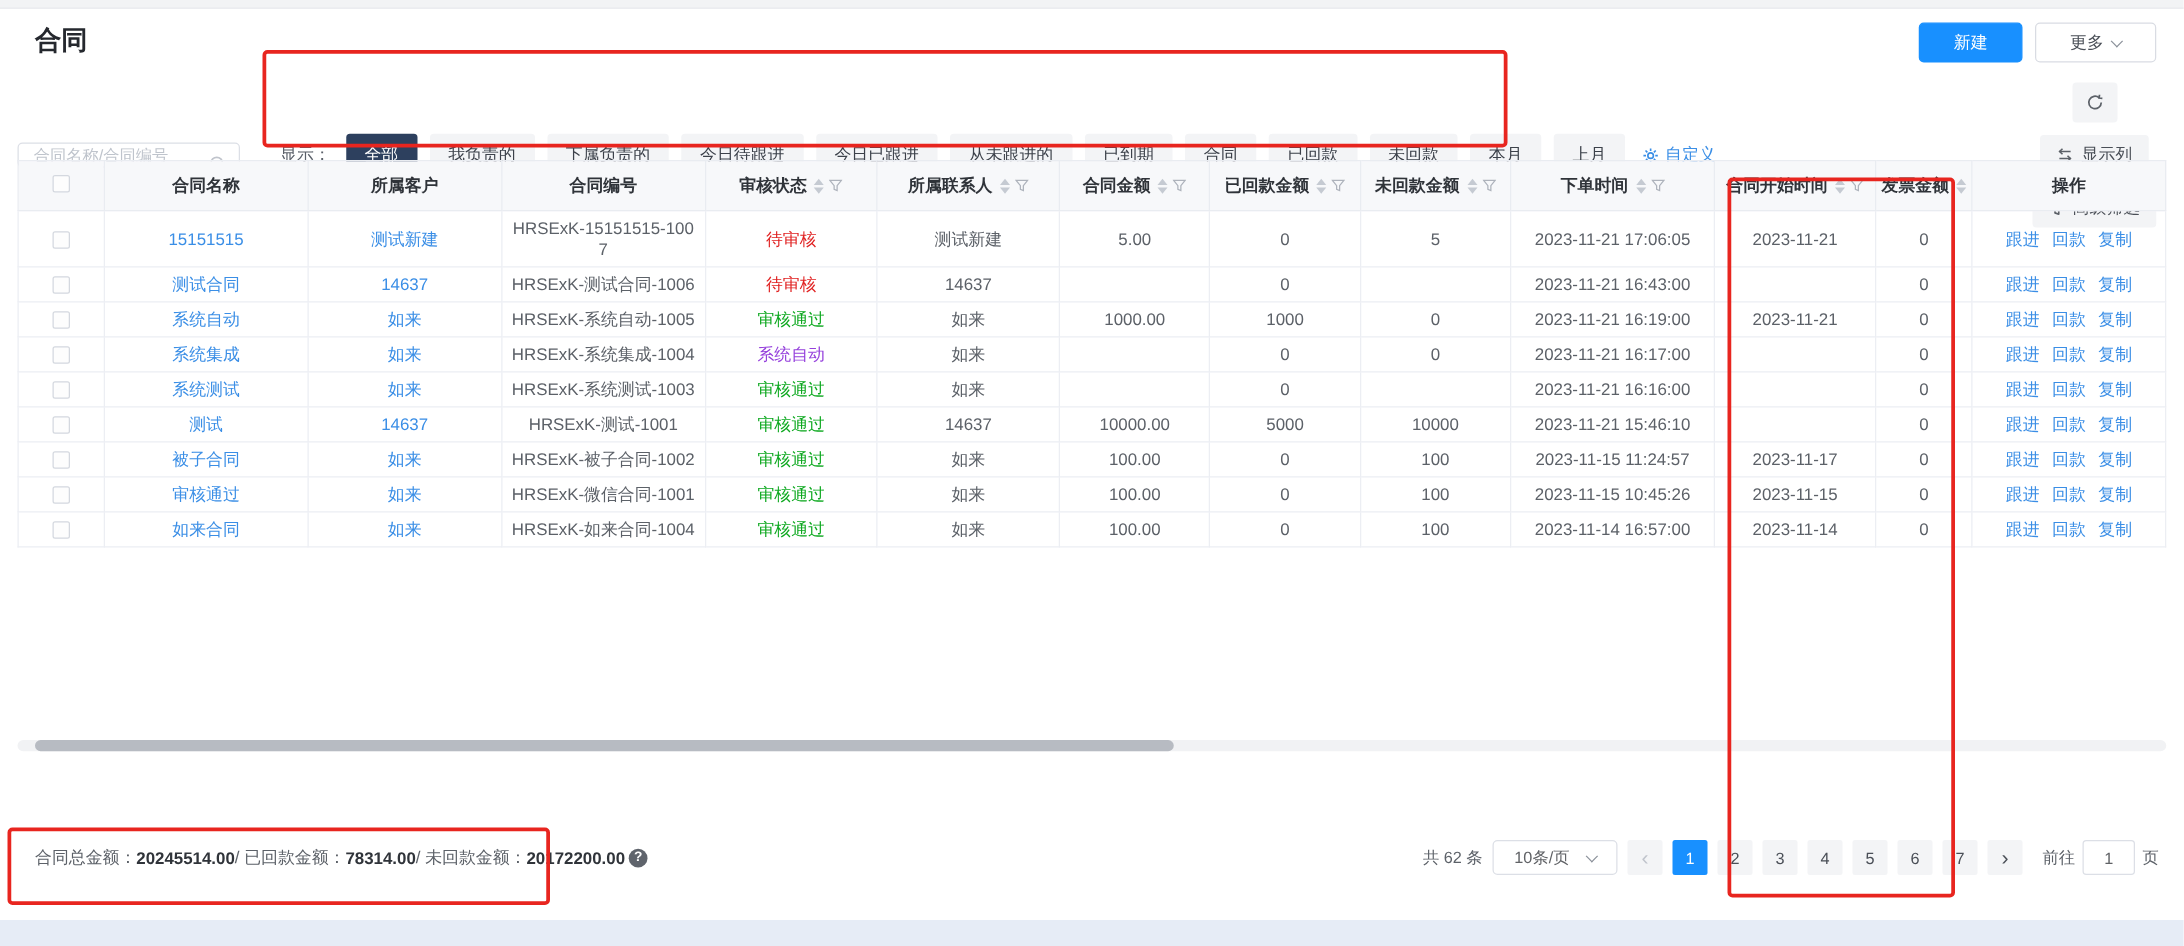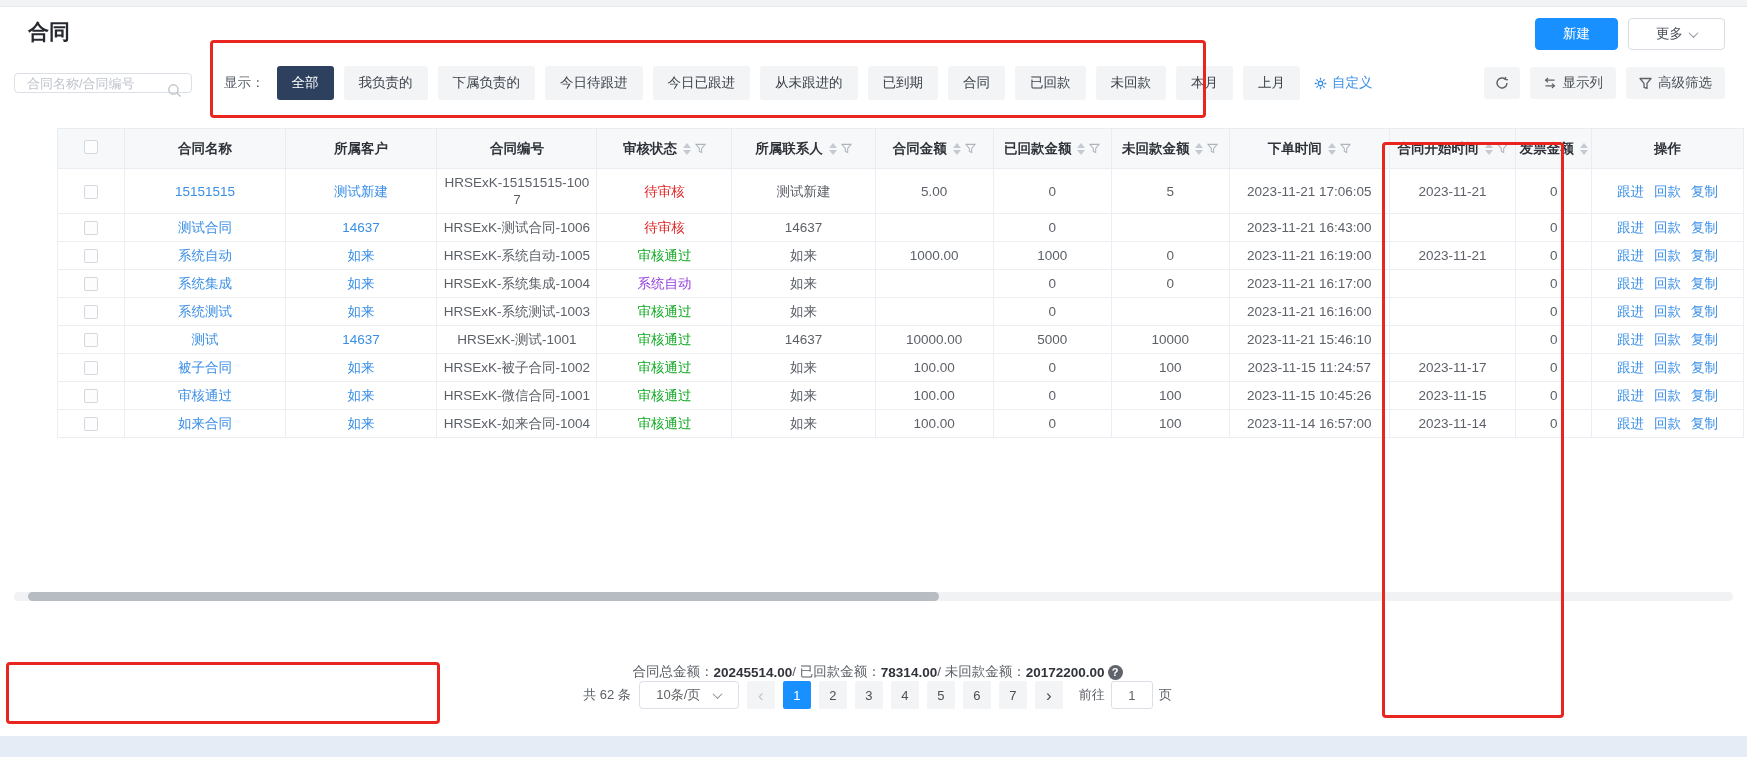--- a/index.html
+++ b/index.html
@@ -23,45 +23,45 @@
   .controls { position:absolute; top:66px; left:14px; right:22px; display:flex; align-items:center; }
   .search-box { position:relative; width:178px; height:20px; border:1px solid #dcdfe6; border-radius:4px; background:#fff; flex:0 0 auto; }
   .search-box input { width:100%; height:100%; border:0; outline:none; padding:0 30px 0 12px; font-size:13px; color:#606266; background:transparent; font-family:inherit; }
   .search-box input::placeholder { color:#bfc4cc; }
   .search-ic { position:absolute; right:9px; top:9px; }
   .display-label { font-size:13.5px; color:#5a6069; margin:0 12px 0 32px; white-space:nowrap; }
   .pill-row { display:flex; align-items:center; gap:10px; flex-wrap:nowrap; }
   .pill { font-size:13.5px; color:#3c414a; background:#f3f4f6; border-radius:3px; padding:8px 15px; white-space:nowrap; cursor:pointer;text-align:center; }
   .pill.active { background:var(--active-pill); color:#fff; }
   .customize { display:inline-flex; align-items:center; gap:5px; color:var(--link); font-size:13.5px; margin-left:14px; cursor:pointer; white-space:nowrap; }
-  .right-tools { margin-left:auto; display:flex; align-items:center; gap:10px; }
+  .right-tools { margin-left:auto; display:flex; align-items:center; gap:10px;flex-direction:column; }
   .tool-btn { height:32px; background:#f3f4f6; border-radius:3px; display:inline-flex; align-items:center; gap:6px; padding:0 13px; font-size:13.5px; color:#4a4f57; cursor:pointer; }
   .tool-btn.icon-only { width:36px; justify-content:center; padding:0; }
 
   
-  .table-wrap { position:absolute; top:128px; left:14px; right:3px;margin-left:43px; }
+  .table-wrap { position:absolute; top:128px; left:14px; right:14px; }
   table { width:100%; border-collapse:collapse; table-layout:fixed; }
   thead th { background:#f7f8fa; border:1px solid #e9ecf1; height:40px; font-size:13.5px; font-weight:bold; color:#2f3339; text-align:center; }
   .th-inner { display:inline-flex; align-items:center; justify-content:center; gap:4px; }
   tbody td { border:1px solid #eceef3; border-top:0; text-align:center; font-size:13.5px; color:#5c6168; padding:5px 6px; line-height:17px; vertical-align:middle; }
   td.code-cell { word-break:break-all; }
   .lnk { color:var(--link); cursor:pointer; text-decoration:none; }
   .act-lnk { color:var(--link); cursor:pointer; margin:0 5px; white-space:nowrap; }
   .cb { display:inline-block; width:14px; height:14px; border:1px solid #d4d8df; border-radius:2px; background:#fdfdfd; vertical-align:middle; cursor:pointer; }
   .sort-ic { display:inline-flex; flex-direction:column; gap:2px; margin-left:2px; }
   .sort-ic i { display:block; width:0; height:0; border-left:4px solid transparent; border-right:4px solid transparent; }
   .sort-ic .up { border-bottom:5px solid #c5cad2; }
   .sort-ic .dn { border-top:5px solid #c5cad2; }
 
   
   .hscroll { position:absolute; top:592px; left:14px; right:14px; height:9px; background:#f1f2f4; border-radius:5px; }
   .hscroll .thumb { position:absolute; left:14px; top:0; height:9px; width:53%; background:#b7bbc2; border-radius:5px; cursor:pointer; }
 
   
-  .footer-row { position:absolute; top:660px; left:0; right:0; height:52px; display:flex; align-items:center; justify-content:center; padding:0 20px 0 28px;flex-direction:column; }
+  .footer-row { position:absolute; top:660px; left:0; right:0; height:52px; display:flex; align-items:center; justify-content:space-between; padding:0 20px 0 28px; }
   .summary { font-size:13.5px; color:#5c6168; display:flex; align-items:center; white-space:nowrap; }
   .summary b { color:#30343a; font-weight:bold; }
   .help-ic { display:inline-flex; width:15px; height:15px; border-radius:50%; background:#5f646c; color:#fff; font-size:11px; align-items:center; justify-content:center; margin-left:3px; font-weight:bold; }
   .pager { display:flex; align-items:center; gap:8px; font-size:13px; color:#5c6168; }
   .page-size { width:100px; height:28px; border:1px solid #dcdfe6; border-radius:4px; display:inline-flex; align-items:center; justify-content:center; gap:14px; color:#606266; background:#fff; cursor:pointer; }
   .pg-btn { min-width:28px; height:28px; border-radius:2px; background:#f3f4f6; display:inline-flex; align-items:center; justify-content:center; font-size:13px; color:#4a4f57; cursor:pointer; }
   .pg-btn.active { background:var(--primary); color:#fff; }
   .pg-arrow { font-size:17px; line-height:1; }
   .pg-arrow.prev { color:#c0c4cc; }
   .goto { display:flex; align-items:center; gap:6px; margin-left:8px; }

